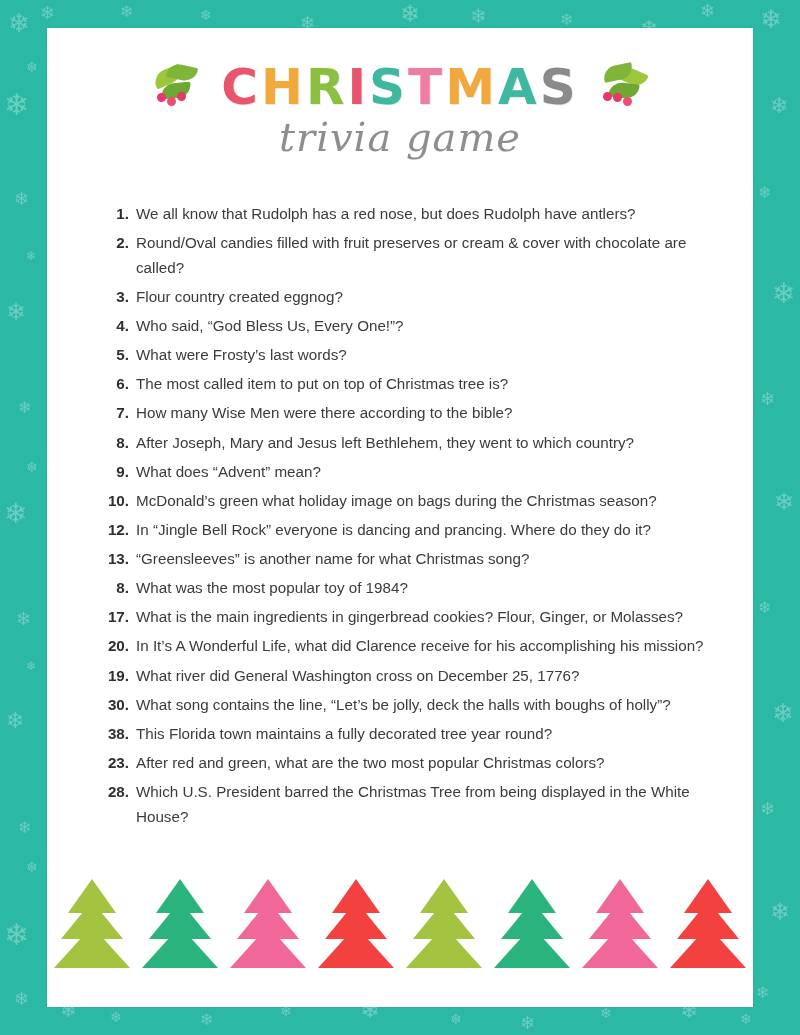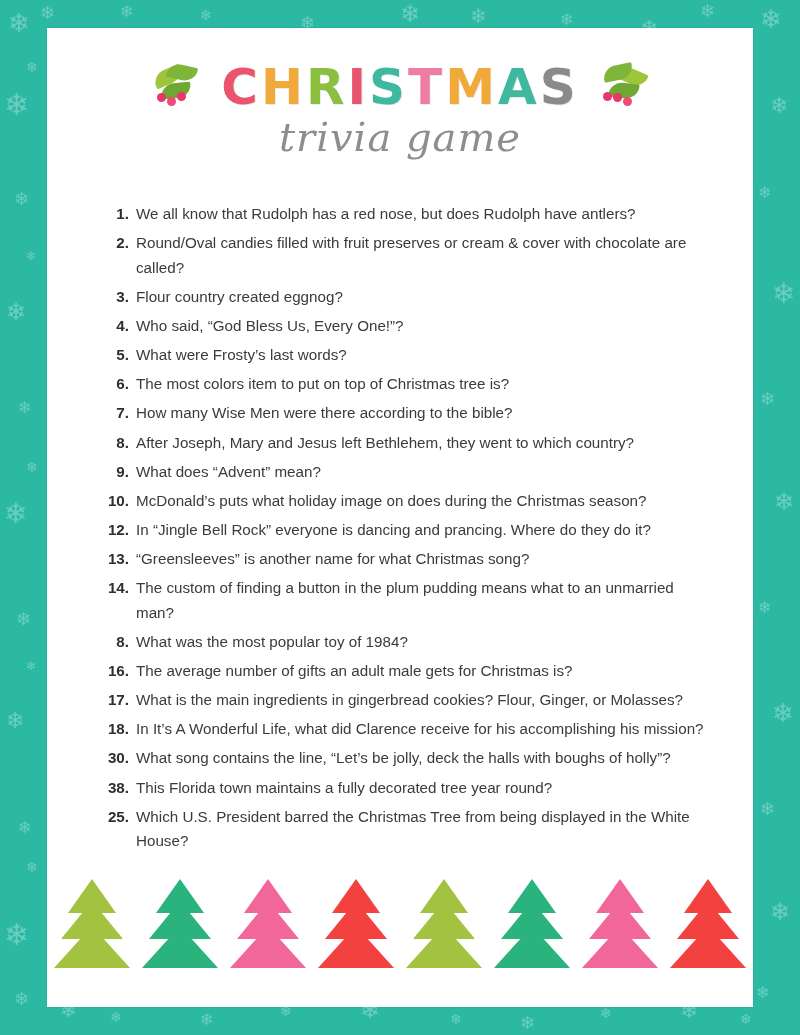--- a/index.html
+++ b/index.html
@@ -270,76 +270,76 @@
         <div class="q">
           <div class="num">4.</div>
           <div class="txt">Who said, “God Bless Us, Every One!”?</div>
         </div>
         <div class="q">
           <div class="num">5.</div>
           <div class="txt">What were Frosty’s last words?</div>
         </div>
         <div class="q">
           <div class="num">6.</div>
-          <div class="txt">The most colors item to put on top of Christmas tree is?</div>
+          <div class="txt">The most called item to put on top of Christmas tree is?</div>
         </div>
         <div class="q">
           <div class="num">7.</div>
           <div class="txt">How many Wise Men were there according to the bible?</div>
         </div>
         <div class="q">
           <div class="num">8.</div>
           <div class="txt">After Joseph, Mary and Jesus left Bethlehem, they went to which country?</div>
         </div>
         <div class="q">
           <div class="num">9.</div>
           <div class="txt">What does “Advent”  mean?</div>
         </div>
         <div class="q">
           <div class="num">10.</div>
-          <div class="txt">McDonald’s puts what holiday image on does during the Christmas season?</div>
+          <div class="txt">McDonald’s green what holiday image on bags during the Christmas season?</div>
         </div>
         <div class="q">
           <div class="num">12.</div>
           <div class="txt">In “Jingle Bell Rock” everyone is dancing and prancing. Where do they do it?</div>
         </div>
         <div class="q">
           <div class="num">13.</div>
           <div class="txt">“Greensleeves” is another name for what Christmas song?</div>
         </div>
         <div class="q">
-          <div class="num">14.</div>
-          <div class="txt">The custom of finding a button in the plum pudding means what to an unmarried man?</div>
-        </div>
-        <div class="q">
           <div class="num">8.</div>
           <div class="txt">What was the most popular toy of 1984?</div>
         </div>
         <div class="q">
-          <div class="num">16.</div>
-          <div class="txt">The average number of gifts an adult male gets for Christmas is?</div>
-        </div>
-        <div class="q">
           <div class="num">17.</div>
           <div class="txt">What is the main ingredients in gingerbread cookies? Flour, Ginger, or Molasses?</div>
         </div>
         <div class="q">
-          <div class="num">18.</div>
+          <div class="num">20.</div>
           <div class="txt">In It’s A Wonderful Life, what did Clarence receive for his accomplishing his mission?</div>
+        </div>
+        <div class="q">
+          <div class="num">19.</div>
+          <div class="txt">What river did General Washington cross on December 25, 1776?</div>
         </div>
         <div class="q">
           <div class="num">30.</div>
           <div class="txt">What song contains the line, “Let’s be jolly, deck the halls with boughs of holly”?</div>
         </div>
         <div class="q">
           <div class="num">38.</div>
           <div class="txt">This Florida town maintains a fully decorated tree year round?</div>
         </div>
         <div class="q">
-          <div class="num">25.</div>
+          <div class="num">23.</div>
+          <div class="txt">After red and green, what are the two most popular Christmas colors?</div>
+        </div>
+        <div class="q">
+          <div class="num">28.</div>
           <div class="txt">Which U.S. President barred the Christmas Tree from being displayed in the White House?</div>
         </div>
       </div>
 
     <div class="trees">
         <div class="tree">
           <i class="t1" style="border-bottom-color: rgb(163, 194, 63);"></i>
           <i class="t2" style="border-bottom-color: rgb(163, 194, 63);"></i>
           <i class="t3" style="border-bottom-color: rgb(163, 194, 63);"></i>
         </div>

